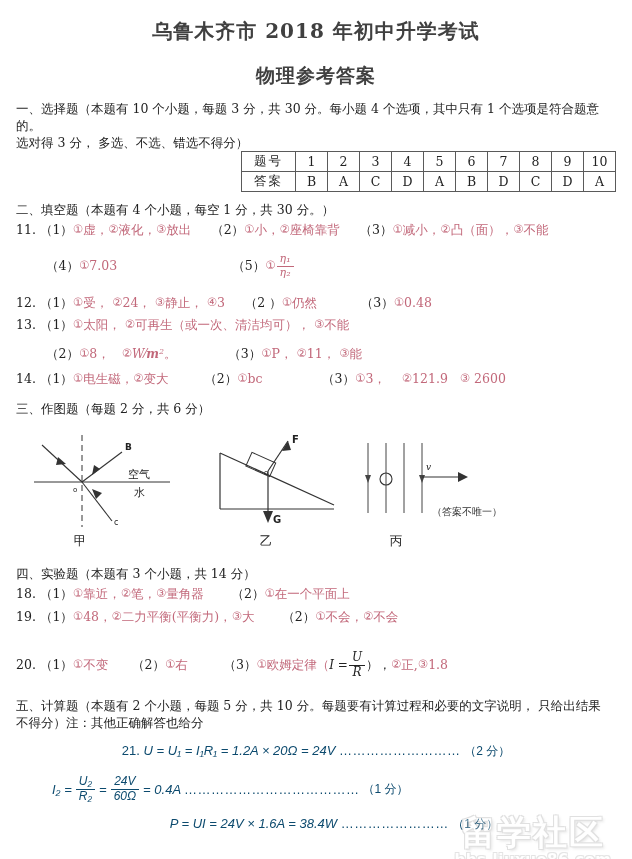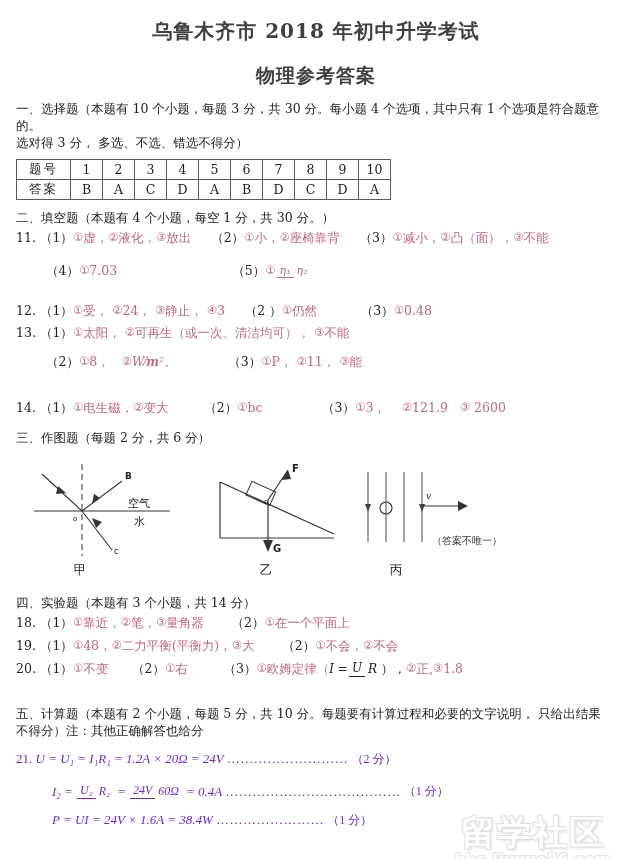--- a/index.html
+++ b/index.html
@@ -53,38 +53,38 @@
   
   .cnum {
     color: #c2687a;
     font-family: "DejaVu Sans", sans-serif;
     font-size: 11.5px;
     vertical-align: 1px;
   }
   .red { color: #c2687a; }
 
   
-  .tbl-wrap { display: flex; justify-content: flex-start; margin-top: 8px; }
+  .tbl-wrap { display: flex; justify-content: flex-end; margin-top: 0; }
   table.answers {
     border-collapse: collapse;
     font-size: 12.5px;
   }
   table.answers td {
     border: 1px solid #5a5a5a;
     text-align: center;
     height: 19px;
     color: #222;
   }
   table.answers td.hdr { width: 54px; letter-spacing: 2px; }
   table.answers td.cell { width: 32px; font-family: "DejaVu Serif", serif; }
 
   
   .frac {
     display: inline-flex;
-    flex-direction: row;
+    flex-direction: column;
     align-items: center;
     vertical-align: middle;
     font-size: 11px;
     font-style: italic;
     line-height: 1.15;
     margin: 0 1px;
   }
   .frac .num { border-bottom: 1px solid currentColor; padding: 0 3px; }
   .frac .den { padding: 0 3px; }
   .slashfrac { display: inline-block; font-style: italic; position: relative; }
@@ -97,23 +97,24 @@
     font-size: 12.5px;
     text-align: center;
     color: #222;
   }
   .dg-note { position: absolute; font-size: 10px; color: #333; }
 
   
   .mathline {
     font-size: 13px;
     font-style: italic;
-    font-family: Liberation Serif, serif;
-    color: #6d28d9;
+    font-family: Liberation Sans, sans-serif;
+    color: #0c4a6e;
     white-space: nowrap;
+    text-align: center;
   }
   .mathline .up { font-style: normal; }
   .dots { letter-spacing: 0.5px; font-style: normal; }
   .pts { font-style: normal; font-size: 12px; }
   sup { font-size: 8px; vertical-align: 4px; }
 
   
   .watermark {
     position: absolute;
     right: 6px;
@@ -232,21 +233,21 @@
 
   <div class="ans-line" style="margin-top:9px; height:26px;">
     <span class="indent"></span>
     <span>（2）</span><span class="cnum">①</span><span class="red">8，</span>
     &nbsp;&nbsp;<span class="cnum">②</span><span class="red slashfrac" style="font-size:12px;"><span>W</span><span style="font-style:normal;">⁄</span><span style="font-weight:bold;">m</span><sup>2</sup></span><span class="red">。</span>
     &nbsp;&nbsp;&nbsp;&nbsp;&nbsp;&nbsp;&nbsp;&nbsp;&nbsp;&nbsp;&nbsp;&nbsp;<span>（3）</span><span class="cnum">①</span><span class="red">P，</span>
     <span class="cnum">②</span><span class="red">11，</span>
     <span class="cnum">③</span><span class="red">能</span>
   </div>
 
-  <div class="ans-line" style="margin-top:21px;">
+  <div class="ans-line" style="margin-top:0;">
     <span>14.</span>
     <span>（1）</span><span class="cnum">①</span><span class="red">电生磁，</span><span class="cnum">②</span><span class="red">变大</span>
     &nbsp;&nbsp;&nbsp;&nbsp;&nbsp;&nbsp;&nbsp;&nbsp;<span>（2）</span><span class="cnum">①</span><span class="red">bc</span>
     &nbsp;&nbsp;&nbsp;&nbsp;&nbsp;&nbsp;&nbsp;&nbsp;&nbsp;&nbsp;&nbsp;&nbsp;&nbsp;&nbsp;<span>（3）</span><span class="cnum">①</span><span class="red">3，</span>
     &nbsp;&nbsp;&nbsp;<span class="cnum">②</span><span class="red">121.9</span>
     &nbsp;&nbsp;<span class="cnum">③</span>&nbsp;<span class="red">2600</span>
   </div>
 
   <div class="sec-head" style="margin-top:12px;">三、作图题（每题 2 分，共 6 分）</div>
 
@@ -325,21 +326,21 @@
     <span>（1）</span><span class="cnum">①</span><span class="red">靠近，</span><span class="cnum">②</span><span class="red">笔，</span><span class="cnum">③</span><span class="red">量角器</span>
     &nbsp;&nbsp;&nbsp;&nbsp;&nbsp;&nbsp;<span>（2）</span><span class="cnum">①</span><span class="red">在一个平面上</span>
   </div>
 
   <div class="ans-line" style="margin-top:4px;">
     <span>19.</span>
     <span>（1）</span><span class="cnum">①</span><span class="red">48，</span><span class="cnum">②</span><span class="red">二力平衡(平衡力)，</span><span class="cnum">③</span><span class="red">大</span>
     &nbsp;&nbsp;&nbsp;&nbsp;&nbsp;&nbsp;<span>（2）</span><span class="cnum">①</span><span class="red">不会，</span><span class="cnum">②</span><span class="red">不会</span>
   </div>
 
-  <div class="ans-line" style="margin-top:4px; height:30px;">
+  <div class="ans-line" style="margin-top:25px; height:30px;">
     <span>20.</span>
     <span>（1）</span><span class="cnum">①</span><span class="red">不变</span>
     &nbsp;&nbsp;&nbsp;&nbsp;&nbsp;<span>（2）</span><span class="cnum">①</span><span class="red">右</span>
     &nbsp;&nbsp;&nbsp;&nbsp;&nbsp;&nbsp;&nbsp;&nbsp;<span>（3）</span><span class="cnum">①</span><span class="red">欧姆定律（</span><span style="font-style:italic; font-size:12px;">I =</span><span class="frac" style="font-size:12px;">
         <span class="num">U</span>
         <span class="den">R</span>
       </span><span>），</span><span class="cnum">②</span><span class="red">正,</span><span class="cnum">③</span><span class="red">1.8</span>
   </div>
 
   <div class="sec-head" style="margin-top:16px;">

